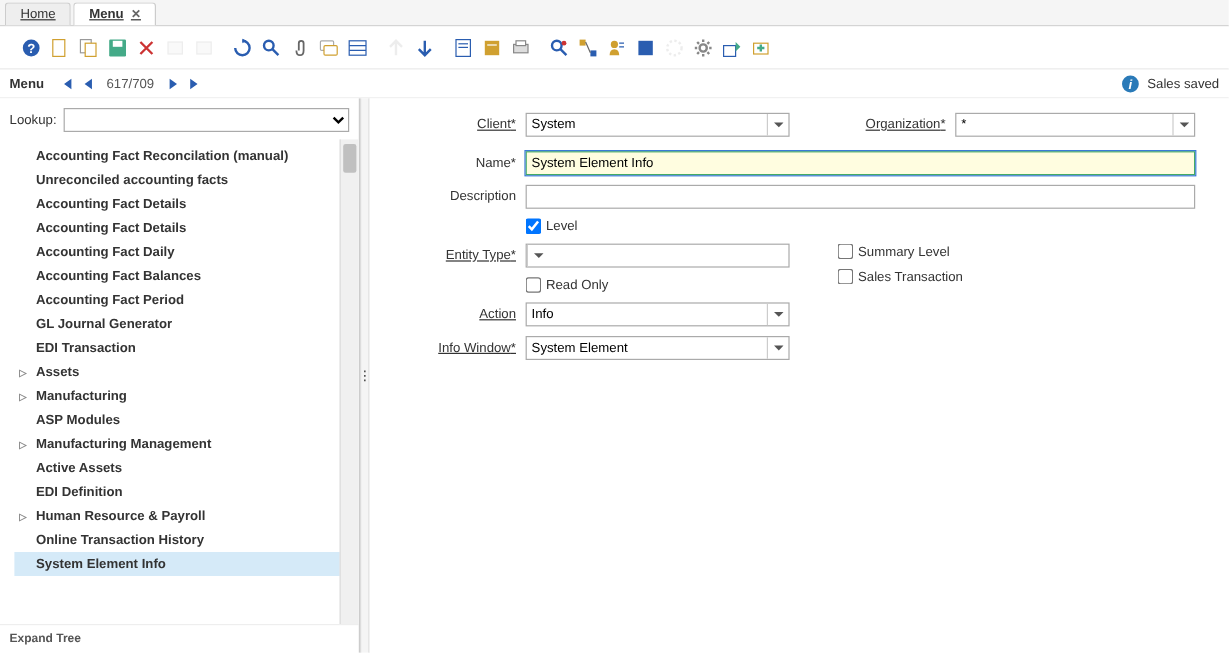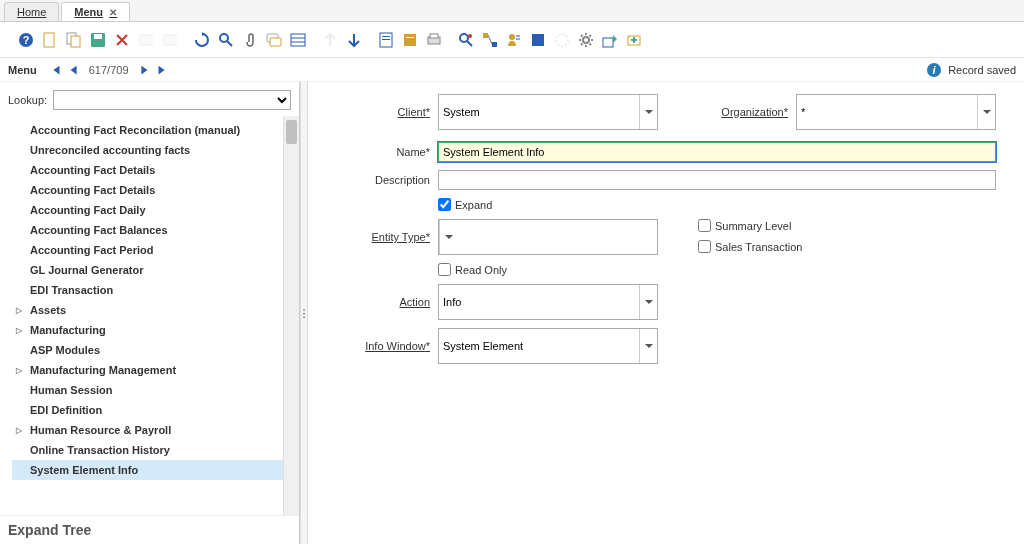--- a/index.html
+++ b/index.html
@@ -34,34 +34,34 @@
   .right { flex: 1; padding: 12px 28px 12px 20px; background: #fff; overflow: auto; }
 
   .lookup-row { display: flex; align-items: center; padding: 8px 8px 6px 8px; gap: 6px; }
   .lookup-row select { flex: 1; height: 20px; font-size: 11px; border: 1px solid #aaa; background: #fff; }
 
   .tree-wrap { flex: 1; overflow-y: auto; overflow-x: hidden; padding-bottom: 4px; position: relative; }
   .tree { padding: 4px 4px 4px 12px; }
   .tree-item { padding: 4px 6px 4px 18px; cursor: pointer; white-space: nowrap; color: #333; position: relative; font-weight: bold; }
   .tree-item.parent::before { content: "▷"; position: absolute; left: 4px; font-size: 8px; color: #888; top: 6px; }
   .tree-item.selected { background: #d5eaf8; }
-  .expand-link { padding: 6px 8px; font-size: 14px; font-weight: bold; color: #555; border-top: 1px solid #eee; cursor: pointer; }
+  .expand-link { padding: 6px 8px; font-size: 10px; font-weight: bold; color: #555; border-top: 1px solid #eee; cursor: pointer; }
 
   
   .tree-scrollbar { position: absolute; right: 0; top: 0; bottom: 0; width: 16px; background: #f0f0f0; border-left: 1px solid #ddd; }
   .tree-scrollbar .thumb { position: absolute; left: 2px; right: 2px; top: 4px; height: 24px; background: #c0c0c0; border-radius: 2px; }
 
   
   .form-row { display: flex; align-items: center; margin-bottom: 8px; }
   .form-row.top { margin-bottom: 12px; }
   .lbl { width: 110px; text-align: right; padding-right: 8px; color: #333; }
   .lbl.req::after { content: "*"; }
   .lbl.link { text-decoration: underline; cursor: pointer; }
   .fld { }
-  .combo { display: flex; align-items: center; border: 1px solid #aaa; background: #fff; height: 36px; }
+  .combo { display: flex; align-items: center; border: 1px solid #aaa; background: #fff; height: 20px; }
   .combo.wide { width: 220px; }
   .combo input { border: none; flex: 1; padding: 0 4px; font-size: 11px; outline: none; background: transparent; }
   .combo-btn { width: 18px; height: 100%; border-left: 1px solid #ccc; display: flex; align-items: center; justify-content: center; cursor: pointer; }
   .combo-btn svg { width: 8px; height: 8px; fill: #555; }
   .txt { border: 1px solid #aaa; height: 20px; padding: 0 4px; font-size: 11px; width: 100%; }
   .txt.highlight { background: #fffde0; border: 1px solid #4a6; outline: 1px solid #3a7bd5; }
   .chk-label { display: flex; align-items: center; gap: 4px; }
   .chk-label input { margin: 0; }
 
   .two-col { display: flex; gap: 40px; justify-content: space-between; }
@@ -256,21 +256,21 @@
       <svg viewBox="0 0 16 16">
         <path d="M12 3 L12 13 M4 3 L11 8 L4 13 Z" fill="#2a5db0"></path>
       </svg>
     </div>
 
   <div class="status-right">
     <svg class="info-icon" viewBox="0 0 16 16">
         <circle cx="8" cy="8" r="7" fill="#2a7ab8"></circle>
         <text x="8" y="12" text-anchor="middle" fill="#fff" font-size="11" font-weight="bold" font-style="italic">i</text>
       </svg>
-    <span>Record saved</span>
+    <span>Sales saved</span>
   </div>
 </div>
 
 <div class="split">
   <div class="left">
     <div class="lookup-row">
       <span>Lookup:</span>
       <select></select>
     </div>
     <div class="tree-wrap">
@@ -281,21 +281,21 @@
           <div class="tree-item">Accounting Fact Details</div>
           <div class="tree-item">Accounting Fact Daily</div>
           <div class="tree-item">Accounting Fact Balances</div>
           <div class="tree-item">Accounting Fact Period</div>
           <div class="tree-item">GL Journal Generator</div>
           <div class="tree-item">EDI Transaction</div>
           <div class="tree-item parent">Assets</div>
           <div class="tree-item parent">Manufacturing</div>
           <div class="tree-item">ASP Modules</div>
           <div class="tree-item parent">Manufacturing Management</div>
-          <div class="tree-item">Human Session</div>
+          <div class="tree-item">Active Assets</div>
           <div class="tree-item">EDI Definition</div>
           <div class="tree-item parent">Human Resource &amp; Payroll</div>
           <div class="tree-item">Online Transaction History</div>
           <div class="tree-item selected">System Element Info</div>
         </div>
       <div class="tree-scrollbar">
           <div class="thumb"></div>
         </div>
     </div>
     <div class="expand-link">Expand Tree</div>
@@ -342,21 +342,21 @@
       <div class="lbl">Description</div>
       <div class="fld" style="flex:1">
         <input class="txt" value="" style="">
       </div>
     </div>
 
     <div class="form-row">
       <div class="lbl"></div>
       <label class="chk-label">
         <input type="checkbox" checked="" style="">
-        <span>Expand</span>
+        <span>Level</span>
       </label>
     </div>
 
     <div class="two-col">
       <div class="col">
         <div class="form-row">
           <div class="lbl link req">Entity Type</div>
           <div class="combo wide">
             <div class="combo-btn">
                 <svg viewBox="0 0 8 8">

